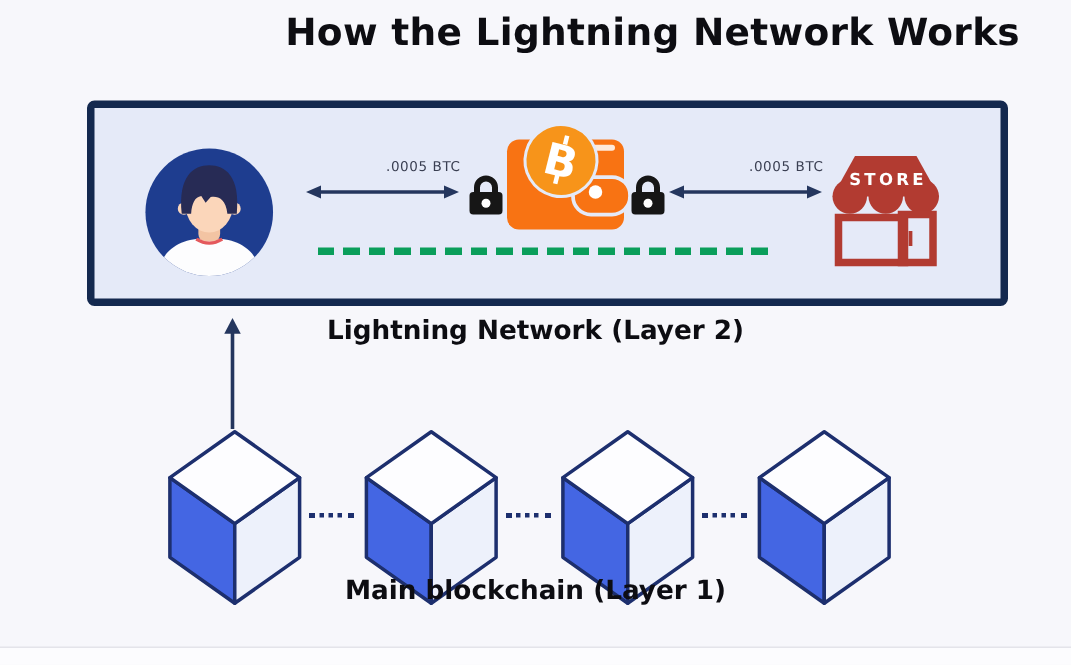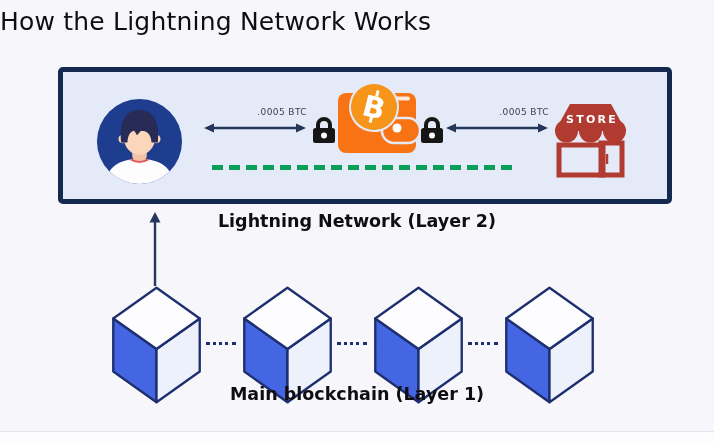--- a/index.html
+++ b/index.html
@@ -2,22 +2,22 @@
 <html style="--background: #f7f7fb; --box_border: #14294f; --box_fill: #e5eaf8; --avatar_circle: #1e3d8f; --hair: #272b55; --skin: #fbd6ba; --neck: #f3c4a3; --shirt: #fdfdfe; --collar: #e4595c; --arrow: #24365e; --amount_text: #3a3f52; --lock: #161616; --wallet: #f87313; --coin: #f7941a; --store: #b23b31; --channel_dash: #0a9e5b; --cube_left: #4466e3; --cube_top: #fdfdff; --cube_right: #edf1fb; --cube_outline: #1d2f6e; --label_text: #0d0d12;"><head>
 <meta charset="utf-8">
 <style>
   html,body{margin:0;padding:0;background:#fff;}
   .canvas{
     position:relative;width:714px;height:443px;overflow:hidden;
     background:var(--background,#f7f7fb);
     font-family:"DejaVu Sans","Liberation Sans",sans-serif;
   }
   .title{
-    position:absolute;top:7px;left:0;width:680px;text-align:left;
-    font-size:25px;font-weight:normal;color:var(--label_text,#0d0d12);letter-spacing:.2px;
+    position:absolute;top:7px;left:0;width:680px;text-align:right;
+    font-size:25px;font-weight:bold;color:var(--label_text,#0d0d12);letter-spacing:.2px;
   }
   .ln-box{
     position:absolute;left:58px;top:67px;width:614px;height:137px;box-sizing:border-box;
     background:var(--box_fill,#e5eaf8);
     border:5px solid var(--box_border,#14294f);
     border-radius:5px;
   }
   .avatar-svg{position:absolute;left:96px;top:98px;}
   .h-arrow{position:absolute;top:121px;}
   .h-arrow.a1{left:203px;}

